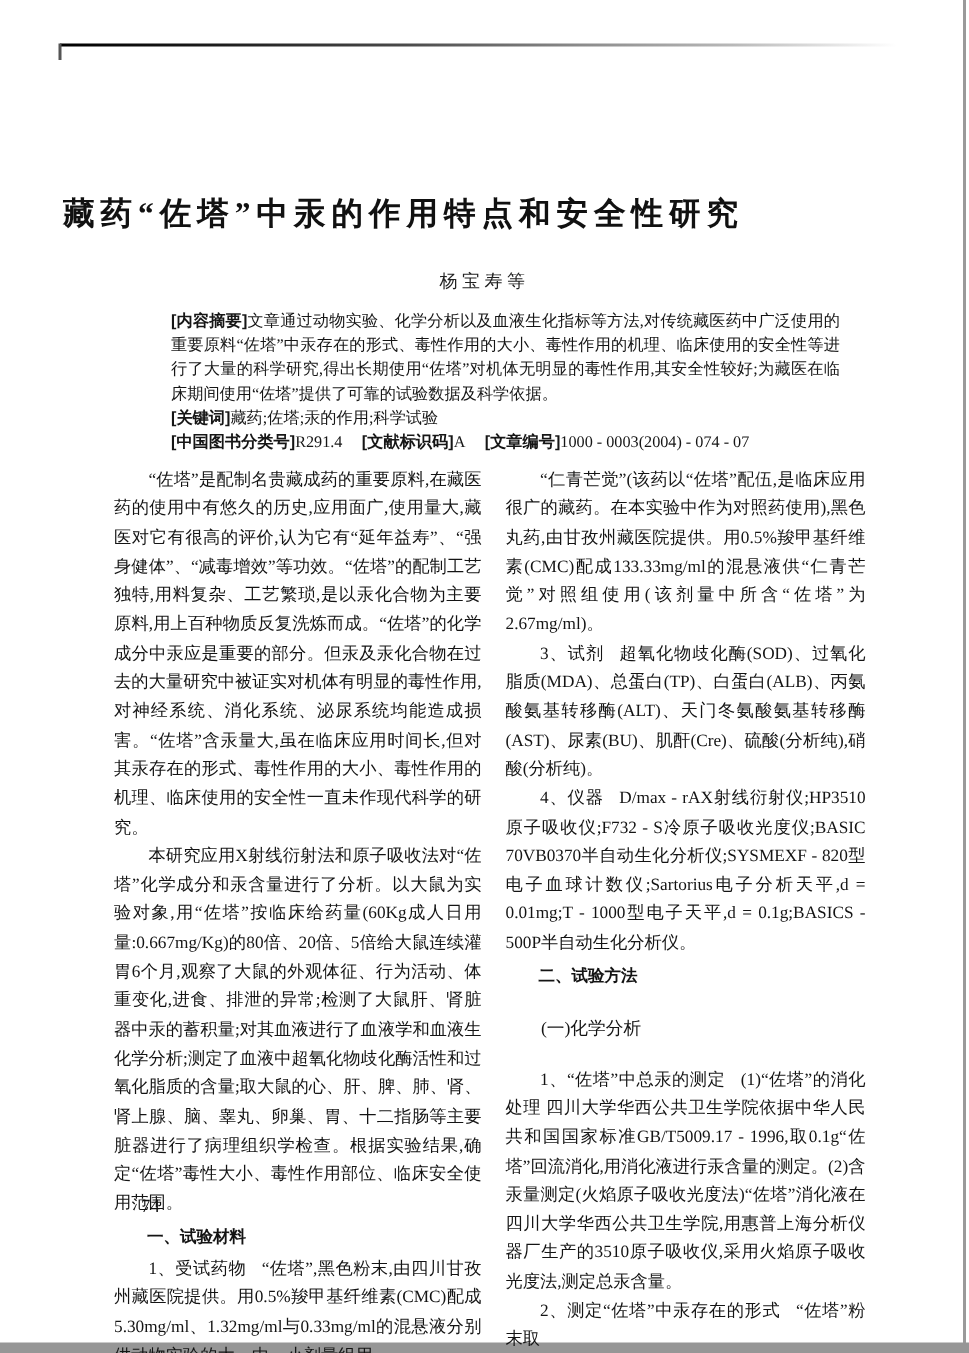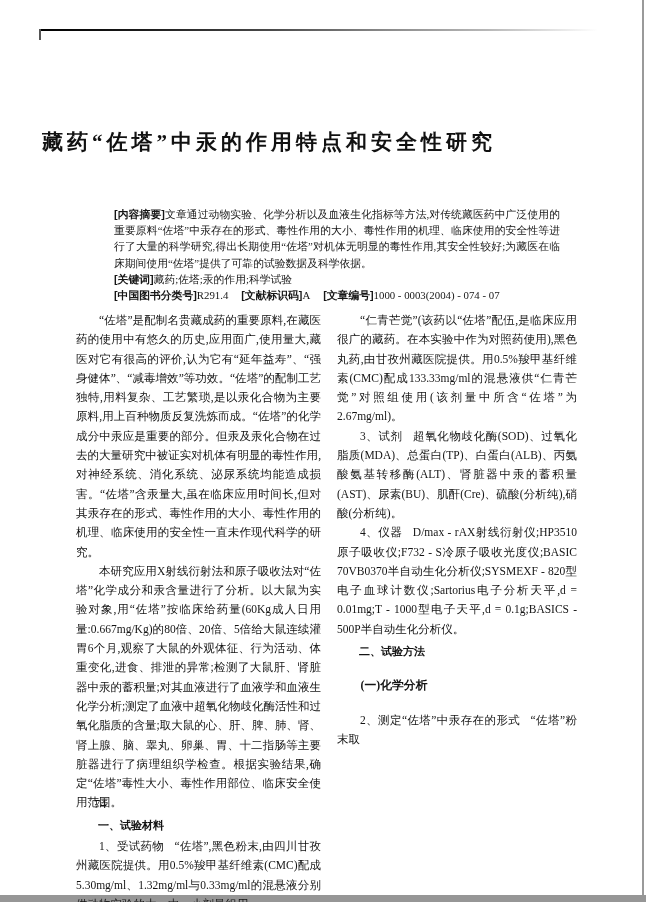--- a/index.html
+++ b/index.html
@@ -32,56 +32,58 @@
 
   .col{
     position:absolute;top:311px;
     font-size:11.5px;line-height:19.3px;text-align:justify;color:#141414;
   }
   .col-left{left:76px;width:245px;}
   .col-right{left:337px;width:240px;}
   .col p{margin:0;text-indent:2em;}
   .col p.h{font-weight:bold;font-family:"Liberation Sans","DejaVu Sans",sans-serif;
     font-size:11px;margin:3px 0 2px 0;}
-  .col p.sh{font-weight:bold;font-size:11.8px;margin:15px 0;}
+  .col p.sh{font-weight:normal;font-size:11.8px;margin:15px 0;}
   .lab{margin-right:0.9em;}
   .pagenum{
     position:absolute;left:94px;top:797px;font-size:12.5px;color:#111;
     font-family:"Liberation Serif","DejaVu Serif",serif;
   }
 </style>
 </head>
 <body>
 
 <div id="page">
 
   <div class="scan-top-line"></div>
   <div class="scan-corner-tick"></div>
   <div class="scan-right-line"></div>
   <div class="scan-bottom-bar"></div>
 
   <h1 class="title">藏药“佐塔”中汞的作用特点和安全性研究</h1>
+  <div class="author">杨宝寿等</div>
 
   <section class="abstract">
     <p><span class="blab">[内容摘要]</span><span>文章通过动物实验、化学分析以及血液生化指标等方法,对传统藏医药中广泛使用的重要原料“佐塔”中汞存在的形式、毒性作用的大小、毒性作用的机理、临床使用的安全性等进行了大量的科学研究,得出长期使用“佐塔”对机体无明显的毒性作用,其安全性较好;为藏医在临床期间使用“佐塔”提供了可靠的试验数据及科学依据。</span></p>
     <p><span class="blab">[关键词]</span><span>藏药;佐塔;汞的作用;科学试验</span></p>
     <p class="cls-line"><span class="blab">[中国图书分类号]</span><span>R291.4</span><span class="blab gap">[文献标识码]</span><span>A</span><span class="blab gap">[文章编号]</span><span>1000 - 0003(2004) - 074 - 07</span></p>
   </section>
 
   <section class="col col-left">
     <p>“佐塔”是配制名贵藏成药的重要原料,在藏医药的使用中有悠久的历史,应用面广,使用量大,藏医对它有很高的评价,认为它有“延年益寿”、“强身健体”、“减毒增效”等功效。“佐塔”的配制工艺独特,用料复杂、工艺繁琐,是以汞化合物为主要原料,用上百种物质反复洗炼而成。“佐塔”的化学成分中汞应是重要的部分。但汞及汞化合物在过去的大量研究中被证实对机体有明显的毒性作用,对神经系统、消化系统、泌尿系统均能造成损害。“佐塔”含汞量大,虽在临床应用时间长,但对其汞存在的形式、毒性作用的大小、毒性作用的机理、临床使用的安全性一直未作现代科学的研究。</p>
     <p>本研究应用X射线衍射法和原子吸收法对“佐塔”化学成分和汞含量进行了分析。以大鼠为实验对象,用“佐塔”按临床给药量(60Kg成人日用量:0.667mg/Kg)的80倍、20倍、5倍给大鼠连续灌胃6个月,观察了大鼠的外观体征、行为活动、体重变化,进食、排泄的异常;检测了大鼠肝、肾脏器中汞的蓄积量;对其血液进行了血液学和血液生化学分析;测定了血液中超氧化物歧化酶活性和过氧化脂质的含量;取大鼠的心、肝、脾、肺、肾、肾上腺、脑、睾丸、卵巢、胃、十二指肠等主要脏器进行了病理组织学检查。根据实验结果,确定“佐塔”毒性大小、毒性作用部位、临床安全使用范围。</p>
     <p class="h">一、试验材料</p>
     <p><span class="lab">1、受试药物</span><span>“佐塔”,黑色粉末,由四川甘孜州藏医院提供。用0.5%羧甲基纤维素(CMC)配成5.30mg/ml、1.32mg/ml与0.33mg/ml的混悬液分别供动物实验的大、中、小剂量组用。</span></p>
   </section>
 
   <section class="col col-right">
     <p>“仁青芒觉”(该药以“佐塔”配伍,是临床应用很广的藏药。在本实验中作为对照药使用),黑色丸药,由甘孜州藏医院提供。用0.5%羧甲基纤维素(CMC)配成133.33mg/ml的混悬液供“仁青芒觉”对照组使用(该剂量中所含“佐塔”为2.67mg/ml)。</p>
-    <p><span class="lab">3、试剂</span><span>超氧化物歧化酶(SOD)、过氧化脂质(MDA)、总蛋白(TP)、白蛋白(ALB)、丙氨酸氨基转移酶(ALT)、肾脏器中汞的蓄积量(AST)、尿素(BU)、肌酐(Cre)、硫酸(分析纯),硝酸(分析纯)。</span></p>
+    <p><span class="lab">3、试剂</span><span>超氧化物歧化酶(SOD)、过氧化脂质(MDA)、总蛋白(TP)、白蛋白(ALB)、丙氨酸氨基转移酶(ALT)、天门冬氨酸氨基转移酶(AST)、尿素(BU)、肌酐(Cre)、硫酸(分析纯),硝酸(分析纯)。</span></p>
     <p><span class="lab">4、仪器</span><span>D/max - rAX射线衍射仪;HP3510原子吸收仪;F732 - S冷原子吸收光度仪;BASIC 70VB0370半自动生化分析仪;SYSMEXF - 820型电子血球计数仪;Sartorius电子分析天平,d = 0.01mg;T - 1000型电子天平,d = 0.1g;BASICS - 500P半自动生化分析仪。</span></p>
     <p class="h">二、试验方法</p>
     <p class="sh">(一)化学分析</p>
+    <p><span class="lab">1、“佐塔”中总汞的测定</span><span>(1)“佐塔”的消化处理  四川大学华西公共卫生学院依据中华人民共和国国家标准GB/T5009.17 - 1996,取0.1g“佐塔”回流消化,用消化液进行汞含量的测定。(2)含汞量测定(火焰原子吸收光度法)“佐塔”消化液在四川大学华西公共卫生学院,用惠普上海分析仪器厂生产的3510原子吸收仪,采用火焰原子吸收光度法,测定总汞含量。</span></p>
     <p><span class="lab">2、测定“佐塔”中汞存在的形式</span><span>“佐塔”粉末取</span></p>
   </section>
 
   <div class="pagenum">74</div>
 
 </div>
 
 </body></html>

